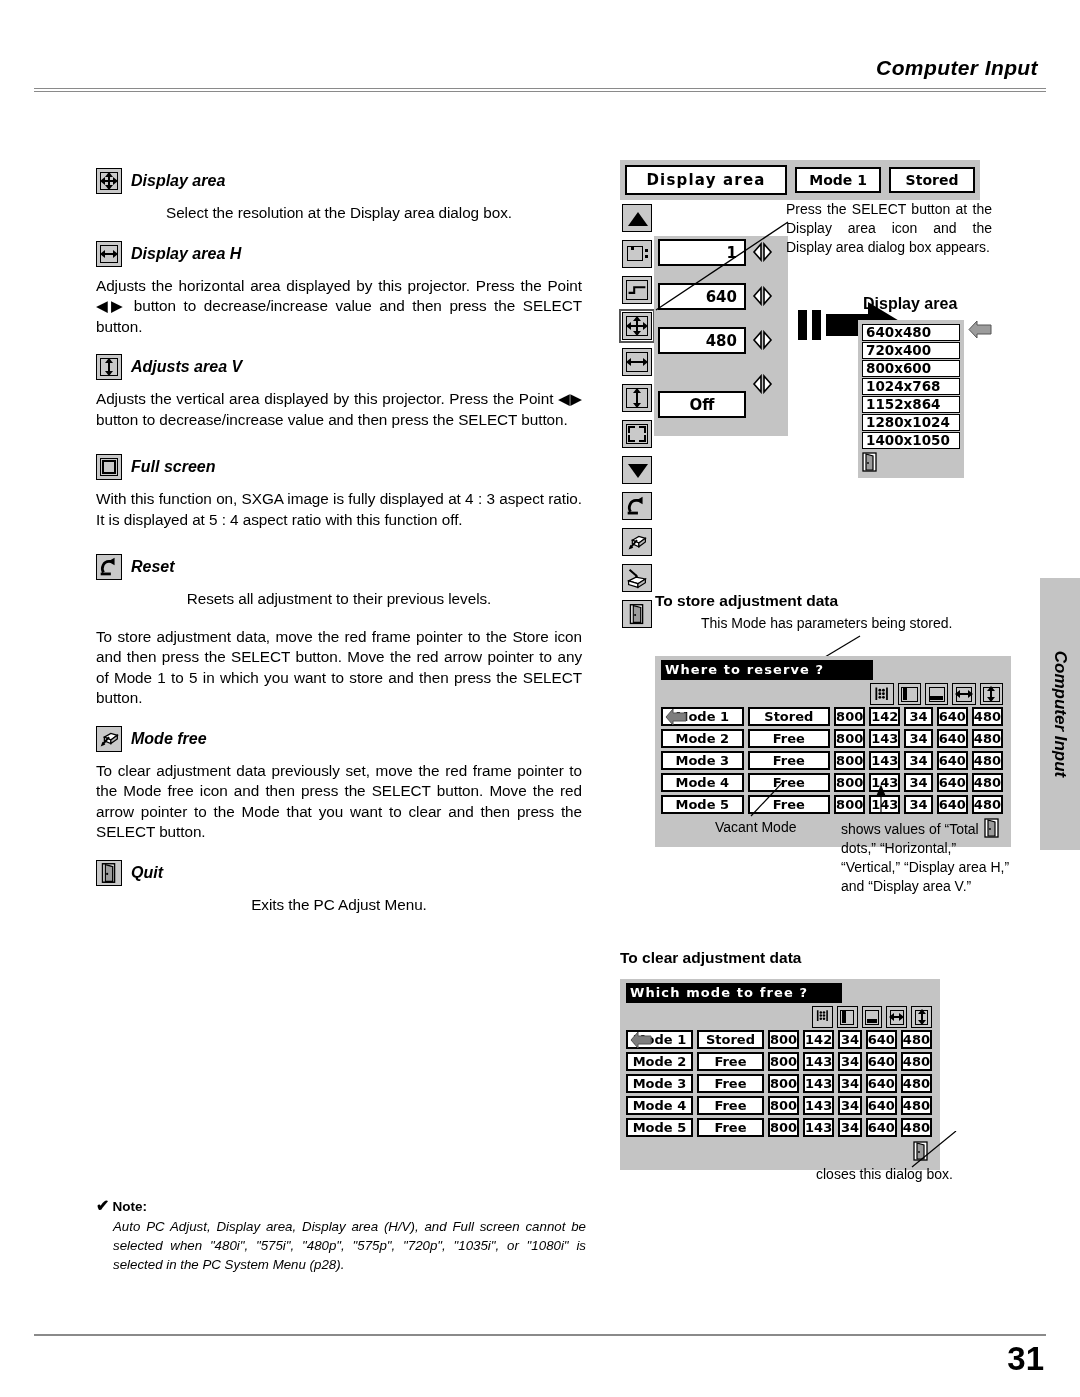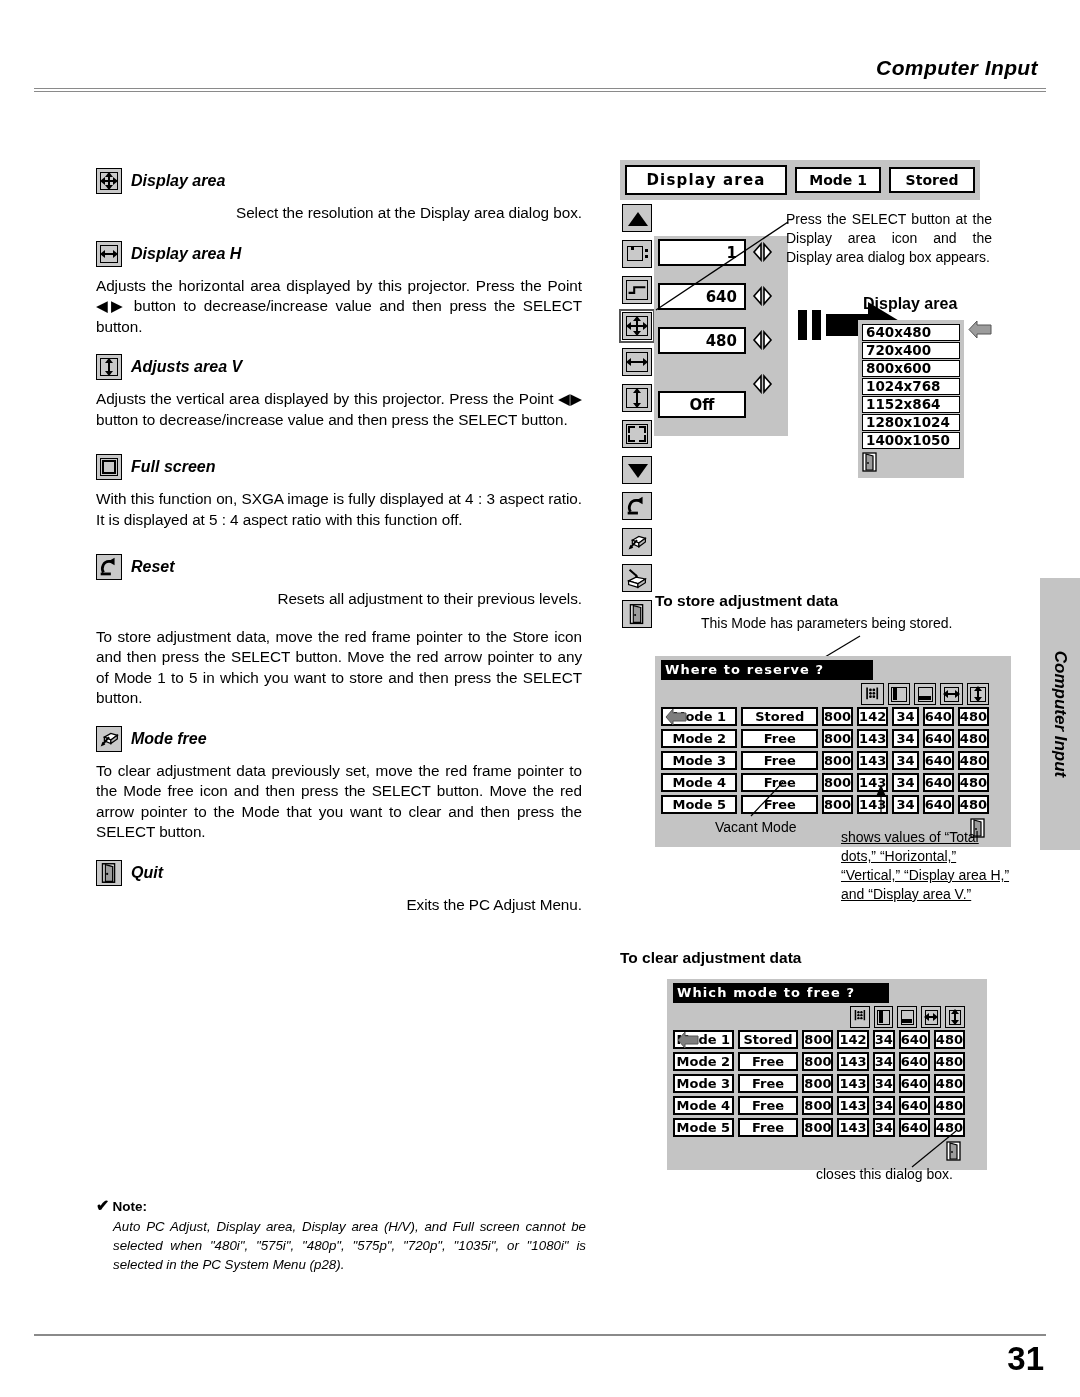--- a/index.html
+++ b/index.html
@@ -52,21 +52,21 @@
   #left-col {
     position:absolute; left:96px; top:168px; width:486px;
   }
   .sec { margin-bottom:4px; }
   .sec-head { display:flex; align-items:center; gap:9px; margin-bottom:9px; }
   .sec-title { font-size:16px; font-weight:bold; font-style:italic; }
   .sec-body {
     font-size:15.3px; line-height:20.5px; text-align:justify;
     letter-spacing:-.05px;
   }
-  .sec-body.nojust { text-align:right; }
+  .sec-body.nojust { text-align:center; }
   .gap-lg { height:20px; }
   .gap-md { height:13px; }
 
   
   .ibox {
     width:26px; height:26px; background:#c9c9c9;
     border:1.5px solid #000; position:relative; flex:0 0 auto;
   }
   .ibox .inner { position:absolute; inset:3px; border:1.5px solid #000; }
 
@@ -139,21 +139,21 @@
   .val-row { display:flex; align-items:center; height:32px; margin-bottom:12px; padding-left:4px; }
   .val-box {
     width:88px; height:27px; line-height:24px; background:#fff; border:2px solid #000;
     text-align:right; padding-right:7px; font-size:15px; font-weight:bold;
     font-family:"DejaVu Sans", sans-serif;
   }
   .lr-arrows { margin-left:5px; position:relative; width:24px; height:20px; }
 
   
   #callout-text {
-    position:absolute; left:166px; top:50px; width:206px;
+    position:absolute; left:166px; top:40px; width:206px;
     font-family:"Liberation Sans", sans-serif;
     font-size:14px; line-height:19px; text-align:justify;
   }
   #callout-line { position:absolute; left:0; top:0; width:380px; height:300px; pointer-events:none; }
 
   
   #big-arrow { position:absolute; left:178px; top:140px; width:120px; height:50px; }
 
   
   #da-title {
@@ -171,21 +171,21 @@
   }
   #da-quit { width:17px; height:20px; margin-top:3px; position:relative; }
   #da-pointer { position:absolute; left:348px; top:161px; width:24px; height:17px; }
 
   
   .sub-head {
     font-family:"Liberation Sans", sans-serif; font-size:15.5px; font-weight:bold;
   }
 
   
-  .mtable { background:#c4c4c4; padding:4px 22px 6px 6px; position:relative; }
+  .mtable { background:#c4c4c4; padding:4px 8px 6px 6px; position:relative; }
   .mt-bar {
     background:#000; color:#fff; font-size:13px; font-weight:bold;
     padding:2px 4px 3px 4px; letter-spacing:1.1px; width:212px;
     font-family:"DejaVu Sans", sans-serif;
   }
   .mt-head { display:flex; gap:4px; padding:3px 0 2px 0; }
   .mt-head .spacer-a { width:104px; }
   .mt-head .spacer-b { width:104px; }
   .hdr-ico {
     width:24px; height:22px; background:#c9c9c9; border:1.5px solid #000; position:relative;
@@ -645,27 +645,27 @@
         </div>
       </div>
     </div>
 
     <svg style="position:absolute;left:0;top:190px;width:375px;height:46px;">
       <line x1="128" y1="0" x2="96" y2="34" stroke="#000" stroke-width="1.2"></line>
       <path d="M226 30 L226 8 M226 4 L222 14 L230 14 Z" stroke="#000" stroke-width="1.2" fill="#000"></path>
     </svg>
 
     <div class="anno" style="position:absolute;left:60px;top:226px;width:130px;">Vacant Mode</div>
-    <div class="anno" style="position:absolute;left:186px;top:236px;width:175px;text-decoration:underline;">shows values of “Total dots,” “Horizontal,” “Vertical,” “Display area H,” and “Display area V.”</div>
+    <div class="anno" style="position:absolute;left:186px;top:228px;width:175px;">shows values of “Total dots,” “Horizontal,” “Vertical,” “Display area H,” and “Display area V.”</div>
   </div>
 
   <div style="position:relative;margin-top:102px;">
     <div class="sub-head">To clear adjustment data</div>
 
-    <div class="mtable" style="margin-top:12px;width:320px;margin-left:47px;">
+    <div class="mtable" style="margin-top:12px;width:320px;">
       <div class="mt-bar" style="width:216px;">Which mode to free ?</div>
       <div class="mt-head">
         <div class="spacer-a"></div>
           <div class="spacer-b"></div>
         <div class="hdr-ico">
           <div class="inner" style="border:none;"></div>
           <svg viewBox="0 0 24 22">
             <path d="M6 4 L6 18 M18 4 L18 18" stroke="#000" stroke-width="2"></path>
             <circle cx="10" cy="7" r="1.6" fill="#000"></circle>
               <circle cx="14" cy="7" r="1.6" fill="#000"></circle>

